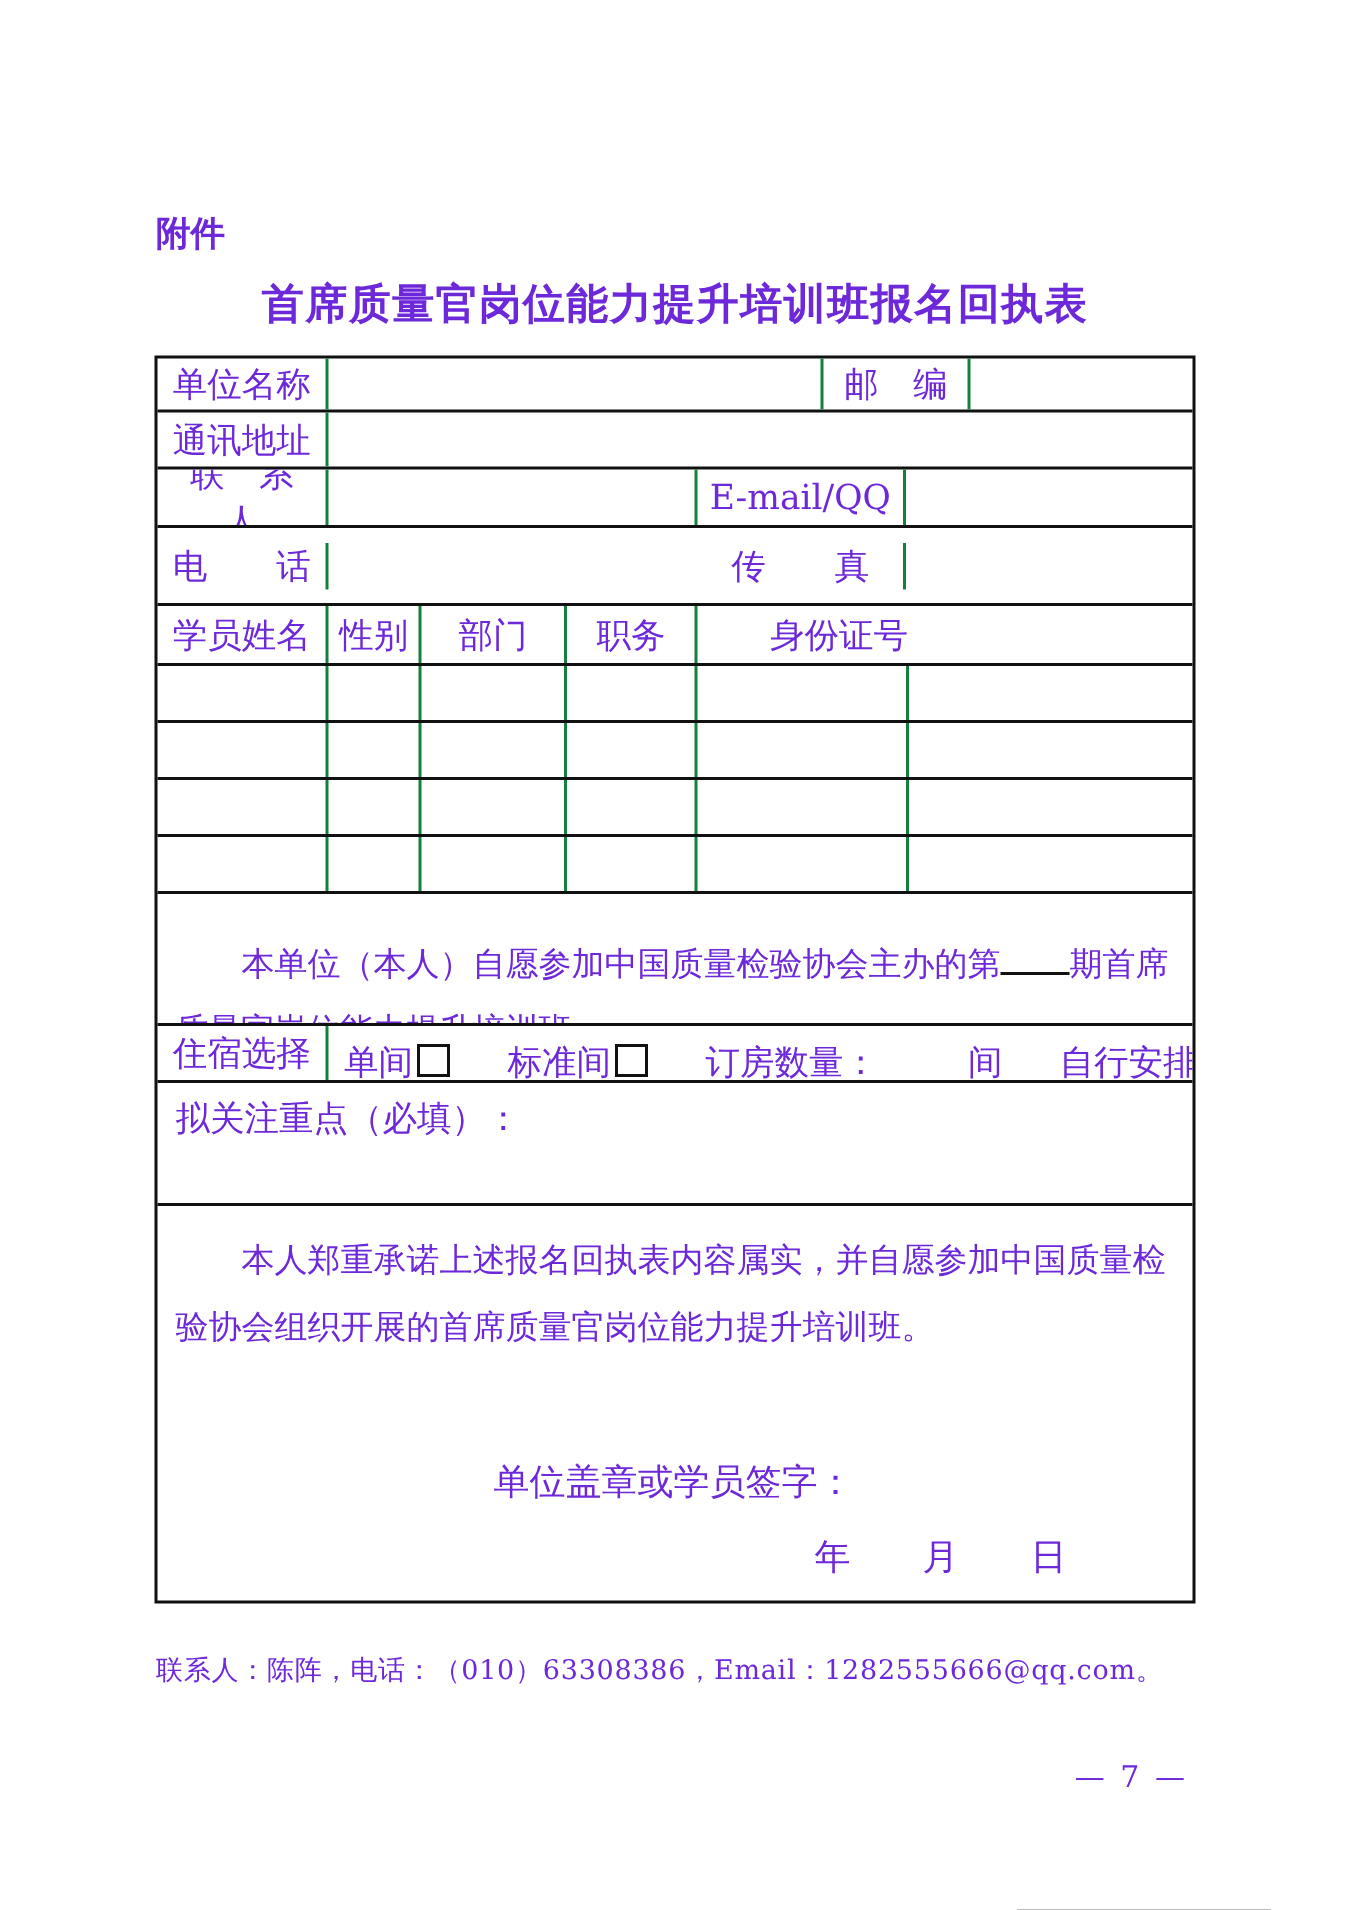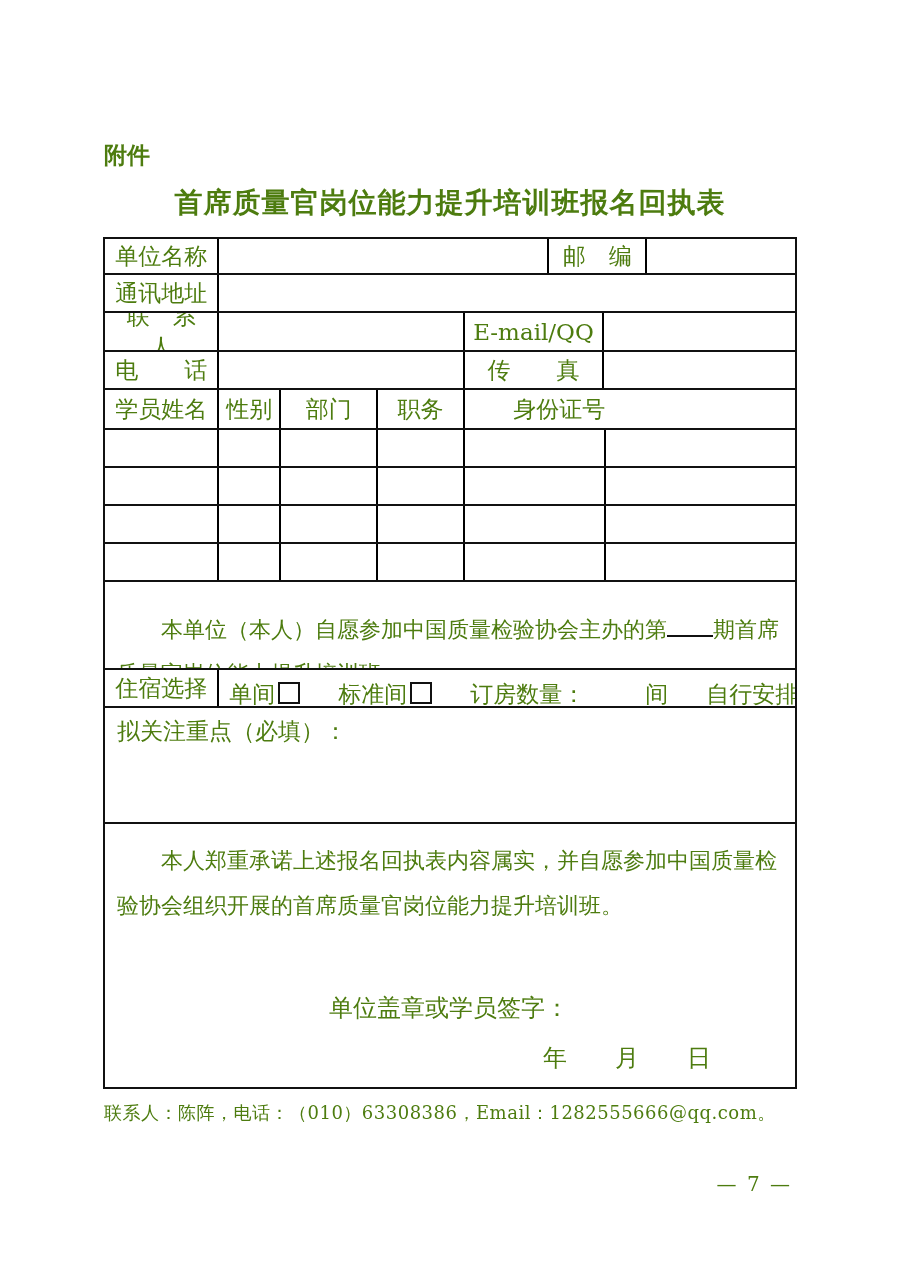--- a/index.html
+++ b/index.html
@@ -1,35 +1,35 @@
 <!DOCTYPE html>
 <html><head>
 <meta charset="utf-8">
 <style>
   html,body{margin:0;padding:0;background:#888;}
   .page{
     position:relative;width:900px;height:1273px;background:#fff;
-    margin:0 auto;overflow:hidden;color:#4d7c0f;
+    margin:0 auto;overflow:hidden;color:#6d28d9;
     font-family:"DejaVu Serif","Liberation Serif",serif;
   }
   .attachment{position:absolute;left:104px;top:140px;font-size:23px;font-weight:bold;
     font-family:"DejaVu Sans","Liberation Sans",sans-serif;}
   .doc-title{position:absolute;left:0;right:0;top:184px;text-align:center;
     font-size:28px;font-weight:bold;font-family:"DejaVu Sans","Liberation Sans",sans-serif;letter-spacing:1px;}
   .tbl{position:absolute;left:103px;top:237px;width:694px;border:2px solid #111;box-sizing:border-box;}
   .row{display:flex;border-bottom:2px solid #111;box-sizing:border-box;}
   .row:last-child{border-bottom:none;}
-  .cell{box-sizing:border-box;border-right:2px solid #000000;display:flex;align-items:center;
+  .cell{box-sizing:border-box;border-right:2px solid #15803d;display:flex;align-items:center;
     font-size:23px;overflow:hidden;}
   .cell:last-child{border-right:none;}
   .lbl{justify-content:center;text-align:center;}
   .hdr{justify-content:center;text-align:center;}
-  .r1{height:36px;} .r2{height:38px;} .r3{height:39px;} .r4{height:38px;}
+  .r1{height:36px;} .r2{height:38px;} .r3{height:39px;} .r4{height:52px;align-items:center;}
   .r5{height:40px;} .rE{height:38px;} .r10{height:88px;} .r11{height:38px;}
-  .r12{height:116px;} .r13{height:263px;}
+  .r12{height:82px;} .r13{height:263px;}
   .w-label{width:16.57%;} .w-r1b{width:47.84%;} .w-r1c{width:14.12%;} .w-r1d{width:21.47%;}
   .w-rest{width:83.43%;margin-top:12px;}
   .w-r3b{width:35.59%;} .w-r3c{width:20.17%;} .w-r3d{width:27.67%;}
   .s1{width:16.57%;} .s2{width:8.93%;} .s3{width:14.12%;} .s4{width:12.54%;}
   .s5{width:20.46%;} .s6{width:27.38%;}
   .para-cell{display:block;padding:26px 16px 0 12px;font-size:22px;line-height:44px;}
   .indent{text-indent:2em;margin:0;}
   .blank-line{display:inline-block;width:46px;border-bottom:2px solid #111;height:1.1em;vertical-align:baseline;}
   .lodging-content{padding-left:10px;font-size:23px;}
   .lodging-content span{white-space:nowrap;}

